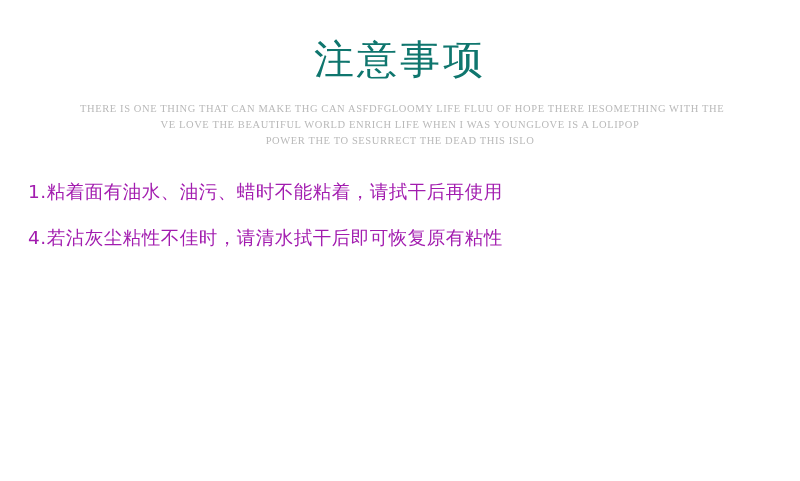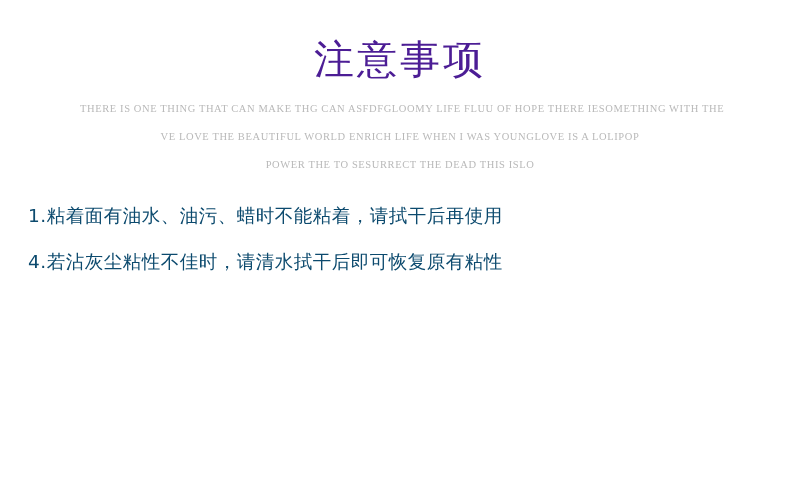--- a/index.html
+++ b/index.html
@@ -17,50 +17,49 @@
     position: relative;
     width: 800px;
     height: 481px;
     background: #ffffff;
     box-sizing: border-box;
   }
   .title {
     text-align: center;
     font-family: "Liberation Serif", serif;
     font-size: 40px;
-    color: #4c1d95;
+    color: #0f766e;
     letter-spacing: 3px;
     margin: 0;
     padding-top: 32px;
     font-weight: normal;
   }
   .subtitle {
     margin: 14px auto 0 auto;
     width: 640px;
     text-align: center;
     color: #b9b9b9;
     font-family: "Liberation Serif", serif;
     font-size: 10.5px;
     letter-spacing: 0.6px;
     line-height: 16px;
   }
   .subtitle .line {
     display: block;
     white-space: nowrap;
-    margin-top: 12px;
   }
   .items {
     margin: 30px 0 0 0;
     padding: 0 0 0 28px;
     list-style: none;
   }
   .item {
     font-family: "DejaVu Sans", sans-serif;
     font-size: 18.5px;
-    color: #0c4a6e;
+    color: #a21caf;
     line-height: 26px;
     margin-bottom: 20px;
     white-space: nowrap;
     letter-spacing: 0.5px;
   }
 </style>
 </head>
 <body>
 
 <div class="page">

